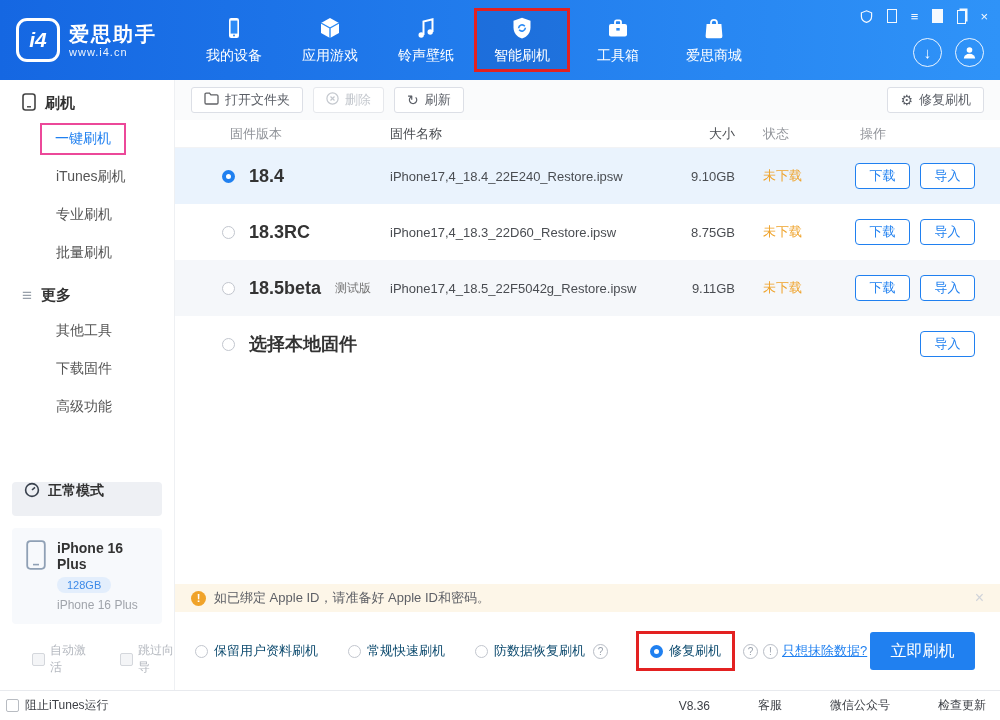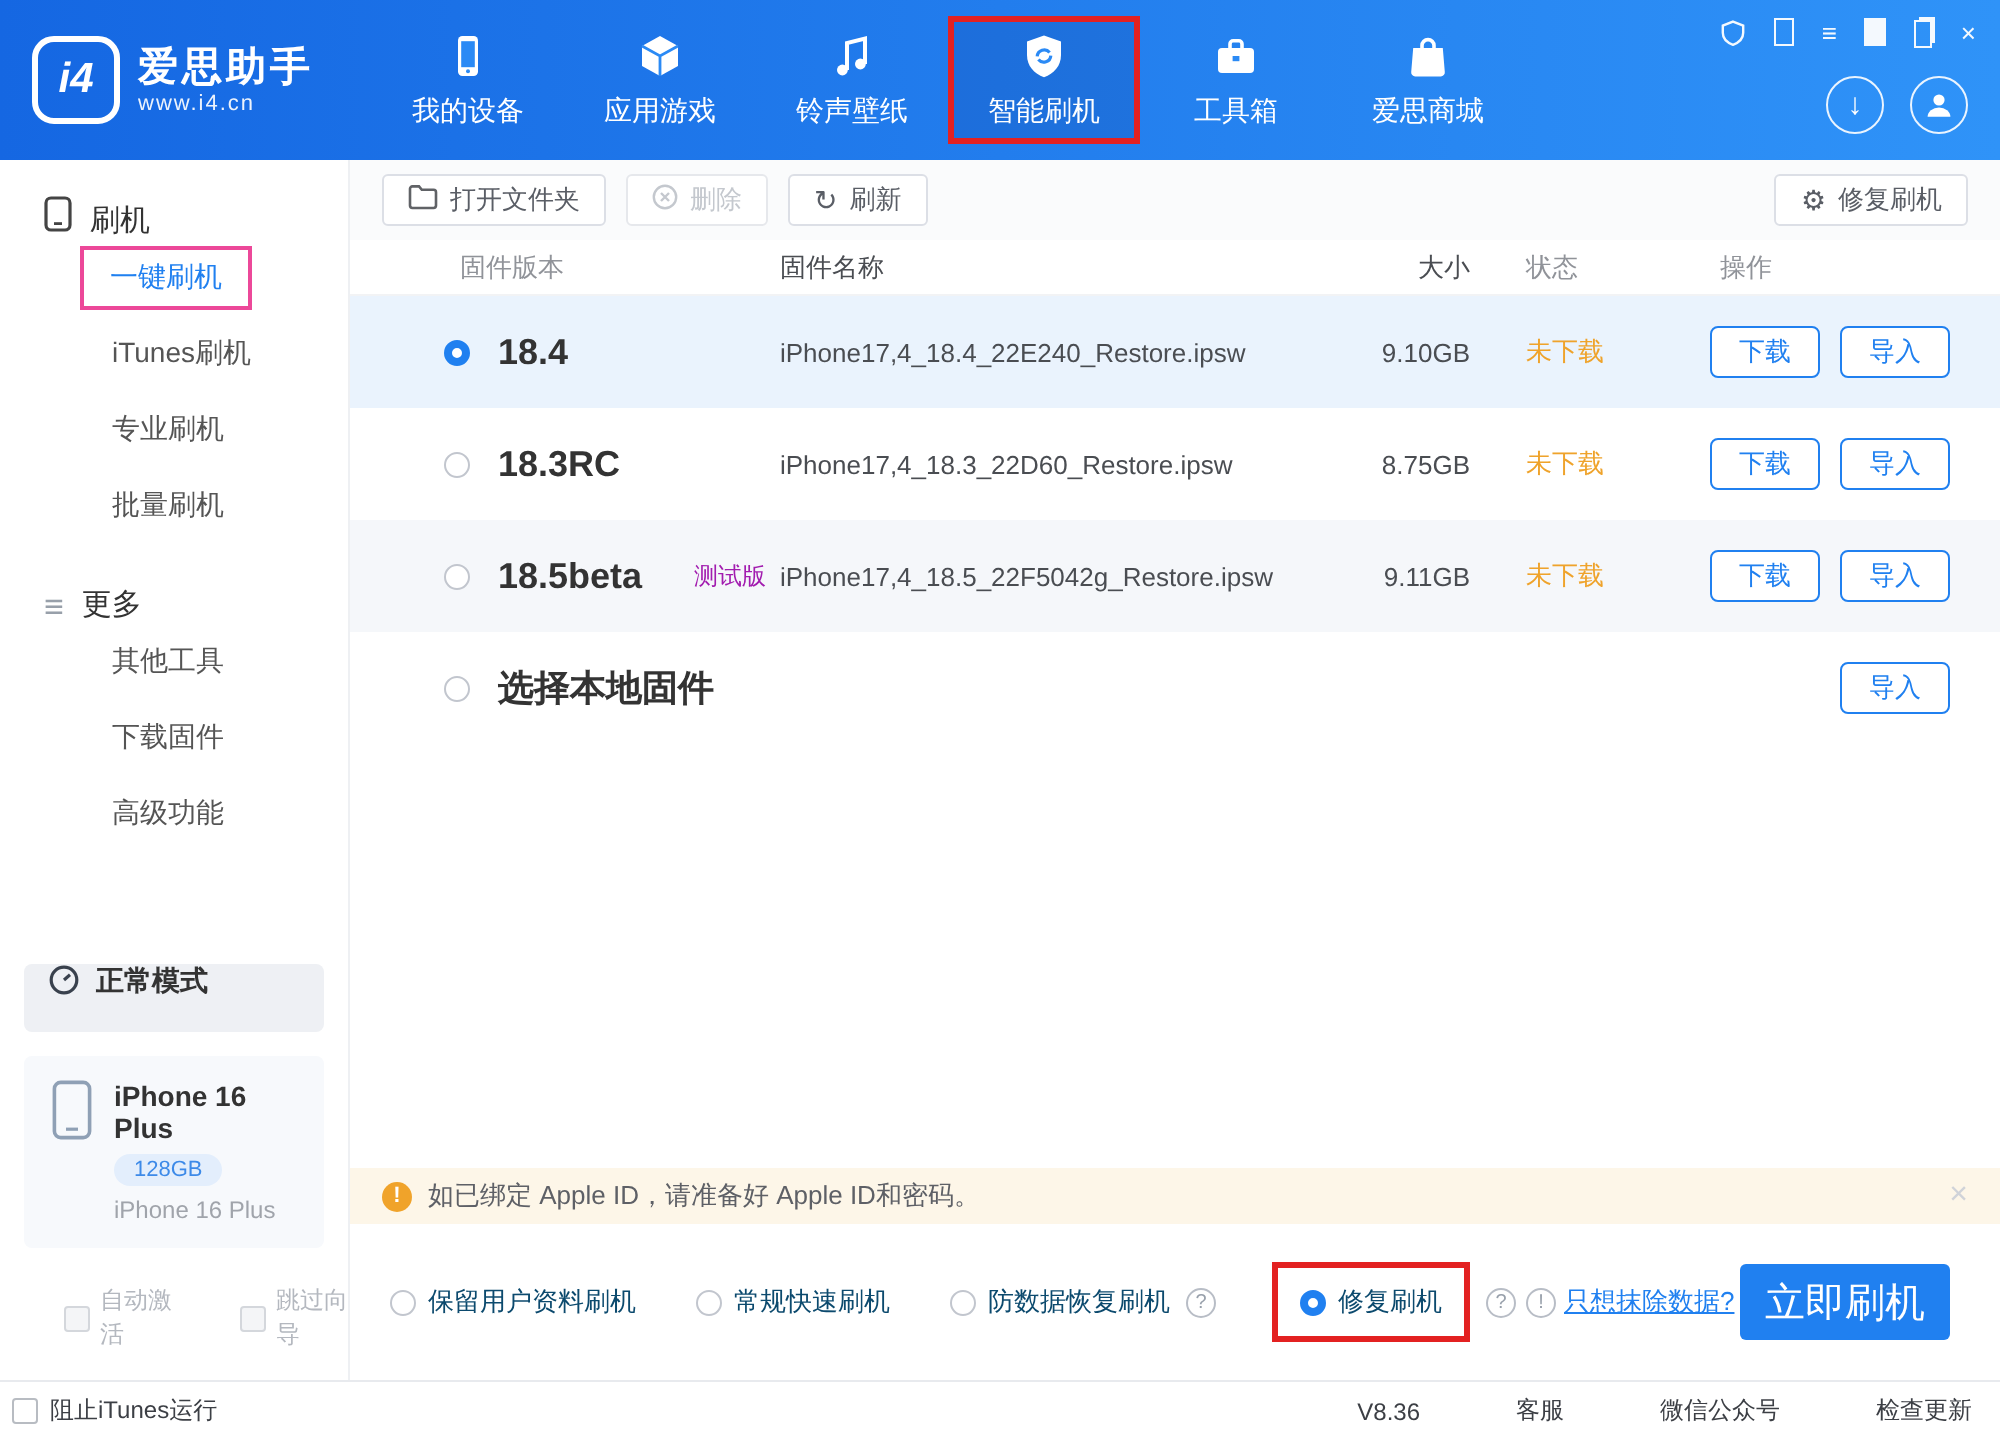--- a/index.html
+++ b/index.html
@@ -22,21 +22,21 @@
   .win-icons span{cursor:pointer;display:inline-flex;align-items:center;justify-content:center;height:14px;}
   .sq{width:10px;height:10px;border:1.5px solid #fff;display:inline-block;}
   .bar{width:11px;height:2px;background:#fff;display:inline-block;}
   .restore{width:9px;height:9px;border:1.5px solid #fff;box-shadow:2px -2px 0 -0.5px #fff;display:inline-block;margin-top:2px;}
   .hdr-circles{position:absolute;top:38px;right:16px;display:flex;gap:13px;}
   .circle-btn{width:29px;height:29px;border:1.6px solid rgba(255,255,255,.9);border-radius:50%;display:flex;align-items:center;justify-content:center;font-size:15px;cursor:pointer;}
 
   
   .body{flex:1;display:flex;min-height:0;}
   .sidebar{width:175px;flex-shrink:0;border-right:1px solid #eef0f3;display:flex;flex-direction:column;background:#fff;padding-bottom:10px;}
-  .side-head{height:34px;display:flex;align-items:flex-end;gap:9px;padding-left:22px;font-size:15px;font-weight:normal;color:#333;margin-top:6px;}
+  .side-head{height:34px;display:flex;align-items:center;gap:9px;padding-left:22px;font-size:15px;font-weight:bold;color:#333;margin-top:6px;}
   .side-item{height:38px;display:flex;align-items:center;padding-left:56px;font-size:14px;color:#555;cursor:pointer;}
   .side-item.active{color:#2080f0;}
   .red-frame{display:inline-block;border:2px solid #ec4899;padding:5px 13px;margin-left:-16px;}
   .more-icon{font-size:17px;color:#98a0aa;line-height:1;}
   .mode-box{margin:auto 12px 6px 12px;height:34px;background:#eef0f4;border-radius:4px;display:flex;align-items:flex-start;gap:8px;padding-left:12px;font-weight:bold;font-size:14px;color:#333;cursor:pointer;}
   .device-box{margin:6px 12px 0 12px;background:#f7f9fc;border-radius:4px;padding:12px 10px 12px 14px;display:flex;gap:11px;cursor:pointer;}
   .device-col{display:flex;flex-direction:column;gap:5px;}
   .device-name{font-size:14px;font-weight:bold;color:#333;}
   .cap-pill{align-self:flex-start;background:#e3eefc;color:#3d8ae8;font-size:11px;border-radius:10px;padding:2px 10px;}
   .device-model{font-size:12px;color:#a0a4ab;}
@@ -53,21 +53,21 @@
   .tbtn.right{margin-left:auto;}
   .glyph{font-size:14px;line-height:1;}
 
   .thead{height:28px;flex-shrink:0;display:flex;align-items:center;font-size:13px;color:#909399;background:#fff;border-bottom:1px solid #f2f3f5;}
   .trow{height:56px;flex-shrink:0;display:flex;align-items:center;font-size:13px;color:#333;}
   .trow.blue{background:#eaf3fd;}
   .trow.gray{background:#f5f7fa;}
   .cell-sel{width:215px;display:flex;align-items:center;gap:14px;padding-left:47px;flex-shrink:0;}
   .thead .cell-sel{padding-left:55px;}
   .ver{font-size:18px;font-weight:bold;}
-  .badge{color:#a21caf;font-size:12px;margin-left:12px;}
+  .badge{color:#737373;font-size:12px;}
   .cell-name{flex:1;color:#4a4d52;min-width:0;}
   .cell-size{width:80px;text-align:right;flex-shrink:0;color:#4a4d52;}
   .cell-status{width:75px;padding-left:28px;flex-shrink:0;color:#efa32b;}
   .thead .cell-status{color:#909399;}
   .cell-ops{width:165px;display:flex;justify-content:flex-end;gap:10px;flex-shrink:0;}
   .thead .cell-ops{justify-content:flex-start;padding-left:50px;}
   .row-pad{padding-right:25px;}
   .radio{width:13px;height:13px;border-radius:50%;border:1px solid #c2c6ce;background:#fff;display:inline-block;flex-shrink:0;}
   .radio.sel{border:4px solid #2080f0;}
   .op-btn{width:55px;height:26px;background:#fff;border:1px solid #2080f0;color:#2080f0;border-radius:4px;font-size:13px;cursor:pointer;font-family:inherit;}
@@ -76,21 +76,21 @@
   .notice{height:28px;flex-shrink:0;background:#fdf6e8;display:flex;align-items:center;gap:8px;padding:0 16px;font-size:13px;color:#5e6066;}
   .warn-ic{width:15px;height:15px;border-radius:50%;background:#f0a32a;color:#fff;font-size:11px;font-weight:bold;display:flex;align-items:center;justify-content:center;flex-shrink:0;}
   .notice-close{margin-left:auto;color:#d0d3d9;font-size:16px;cursor:pointer;}
 
   .flash-row{height:78px;flex-shrink:0;display:flex;align-items:center;padding-left:20px;background:#fff;}
   .opt{display:flex;align-items:center;gap:6px;font-size:13px;color:#0c4a6e;cursor:pointer;}
   .opt.red{border:3px solid #e32121;padding:8px 11px;margin-left:28px;}
   .gap30{margin-left:30px;}
   .help-ic{width:15px;height:15px;border:1px solid #b8bdc6;border-radius:50%;color:#98a0ab;font-size:10px;display:inline-flex;align-items:center;justify-content:center;margin-left:8px;cursor:pointer;flex-shrink:0;}
   .erase-link{color:#2080f0;text-decoration:underline;font-size:13px;margin-left:4px;cursor:pointer;}
-  .flash-btn{margin-left:auto;margin-right:25px;width:105px;height:38px;background:#2080f0;color:#fff;border:none;border-radius:3px;font-size:20px;cursor:pointer;font-family:inherit;}
+  .flash-btn{margin-left:auto;margin-right:25px;width:105px;height:38px;background:#2080f0;color:#fff;border:none;border-radius:3px;font-size:16px;cursor:pointer;font-family:inherit;}
 
   
   .statusbar{height:30px;flex-shrink:0;border-top:1px solid #e8eaee;display:flex;align-items:center;font-size:12px;color:#3c3f45;padding:0 14px 0 6px;background:#fff;gap:6px;}
   .sb-right{margin-left:auto;display:flex;gap:48px;align-items:center;}
   .sb-link{cursor:pointer;}
 </style>
 </head>
 <body>
 
 <div class="app">

